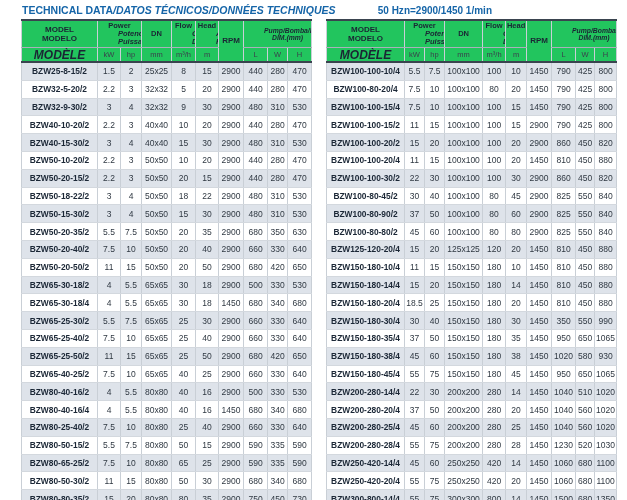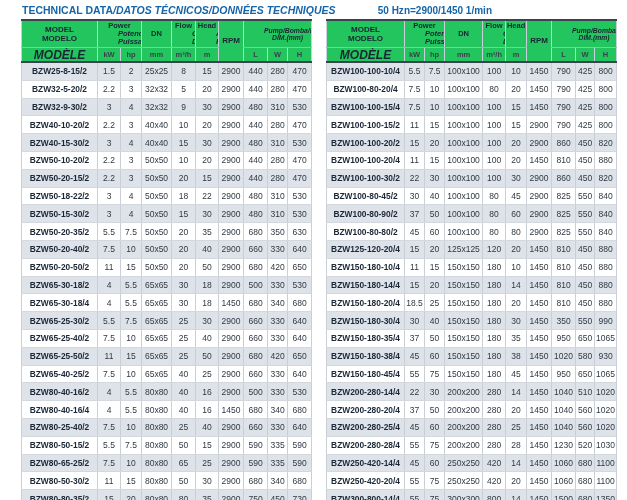--- a/index.html
+++ b/index.html
@@ -38,21 +38,21 @@
   }
   th:first-child,td:first-child{border-left:none;}
 
   thead tr.hrow1 th{height:26px;border-bottom:1px solid #aab1ba;}
   thead tr.hrow2 th{height:13px;}
   thead th{background:#22c55e;color:#1b2534;font-weight:bold;font-size:7.5px;line-height:8px;}
   thead th .lang{display:block;}
   thead th .it{font-style:italic;margin-left:20px;}
   th.model-h{font-size:8px;line-height:9px;}
   th.rpm-h{font-size:8px;border-bottom:none;}
-  thead tr.hrow2 th{font-weight:bold;color:#3a424c;font-size:7.5px;}
+  thead tr.hrow2 th{font-weight:normal;color:#3a424c;font-size:7.5px;}
   thead tr.hrow2 th.modele{font-weight:bold;font-style:italic;color:#1b2534;font-size:12px;}
   th.dim-h{font-size:6.8px;line-height:7.5px;}
 
   tbody td{
     height:16.8px;font-size:8.5px;color:#2f3842;
     border-bottom:1px solid #d3d8de;
   }
   tbody td:first-child{font-weight:bold;color:#1b2736;font-size:8.4px;}
   tbody tr:nth-child(odd) td{background:#dee3ea;}
   tbody tr:nth-child(even) td{background:#ffffff;}

